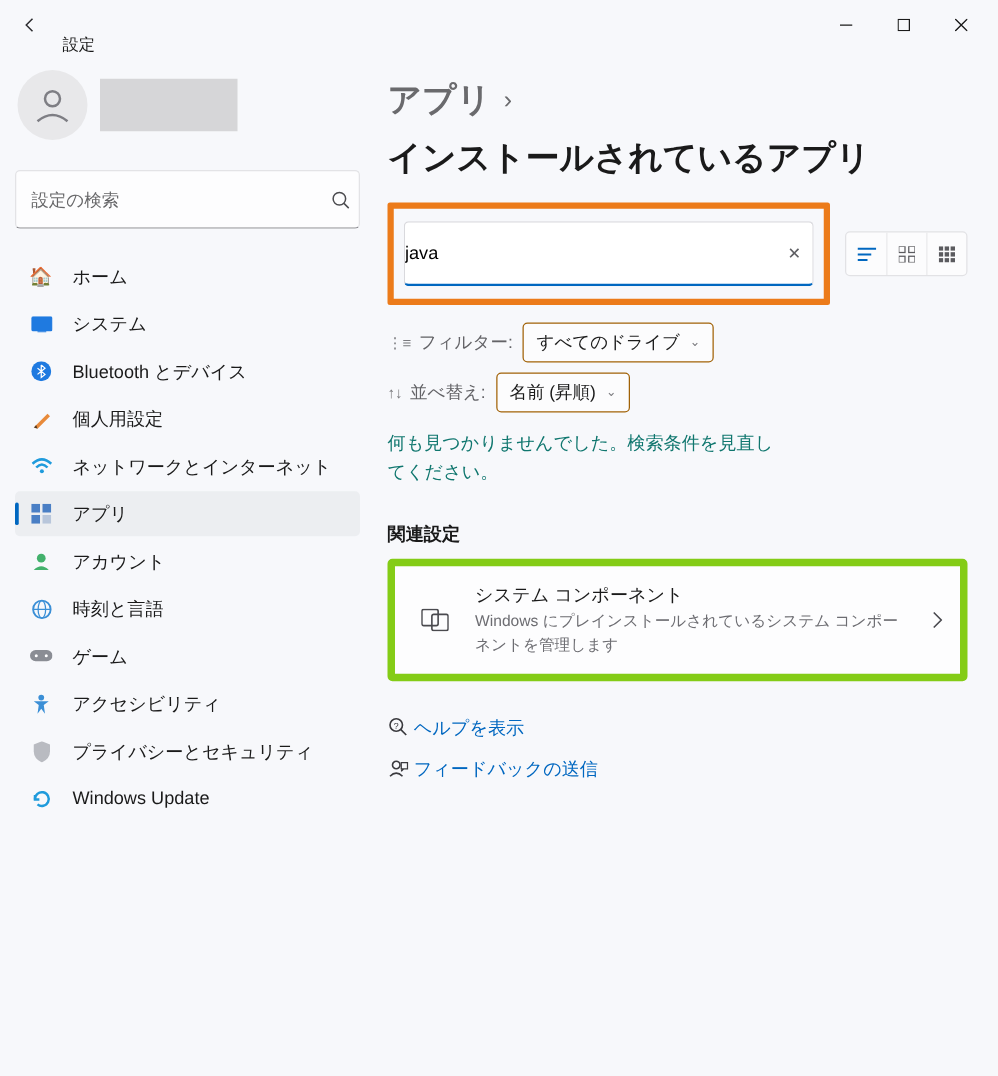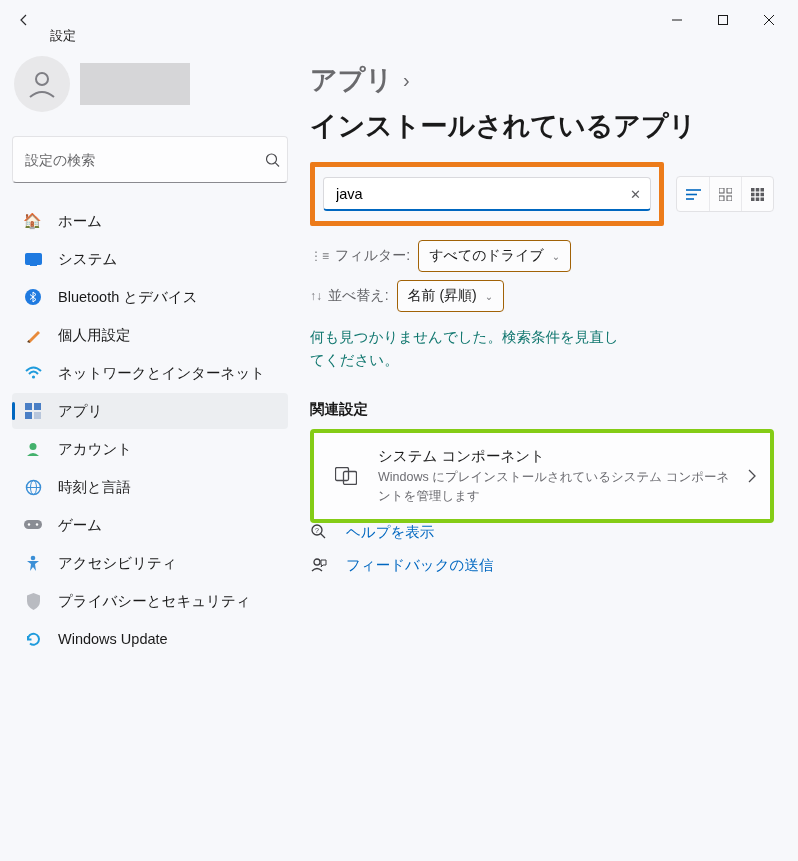--- a/index.html
+++ b/index.html
@@ -32,47 +32,47 @@
 
     .main { flex: 1; padding: 22px 24px 0 10px; min-width: 0;}
 
     .breadcrumb { display: flex; align-items: center; gap: 10px; font-size: 27px; font-weight: 600; margin-bottom: 18px; flex-wrap: wrap;}
     .breadcrumb .parent { color: #6a6a6d; font-weight: 600;}
     .breadcrumb .sep { color: #6a6a6d; font-weight: 400; font-size: 20px;}
     .breadcrumb .current { color: #1a1a1a; }
 
     .search-row { display: flex; align-items: center; gap: 12px; margin-bottom: 14px; }
     .highlight-box { border: 5px solid #ec7b1a; padding: 10px 8px; border-radius: 2px; flex: 1; min-width: 0;}
-    .app-search { width: 100%; height: 34px; border: 1px solid #d9d9dd; border-bottom: 2px solid #0067c0; border-radius: 4px; background: #ffffff; padding: 0 32px 0 12px; font-size: 14.5px; }
+    .app-search { width: 100%; height: 52px; border: 1px solid #d9d9dd; border-bottom: 2px solid #0067c0; border-radius: 4px; background: #ffffff; padding: 0 32px 0 0; font-size: 14.5px; }
     .clear-x { position: absolute; right: 10px; top: 50%; transform: translateY(-50%); color: #5f5f63; font-size: 13px;}
     .rel-wrap{position:relative; width:100%;}
     .view-group { display: flex; border: 1px solid #e2e2e5; border-radius: 4px; background: #fcfcfd; height: 36px;}
     .view-btn { width: 32px; display: flex; align-items: center; justify-content: center; color: #5b5b5f;}
     .view-btn.active { color: #0067c0; }
     .view-btn + .view-btn { border-left: 1px solid #e9e9ec; }
 
     .filters { display: flex; flex-direction: column; gap: 8px; margin-bottom: 14px; font-size: 14px;}
     .filter-row { display: flex; align-items: center; gap: 8px; }
     .filter-label { color: #636367; display: flex; align-items: center; gap: 6px;}
     .filter-label .mini{color:#7a7a7e; font-size:12px;}
     .dropdown { display: inline-flex; align-items: center; gap: 8px; border: 1px solid #a16207; background: #fcfcfd; border-radius: 4px; height: 32px; padding: 0 10px; font-size: 14px;}
     .chev { color: #7a7a7e; font-size: 10px;}
 
     .empty-msg { font-size: 14.5px; color: #0f766e; line-height: 1.6; max-width: 310px; margin-bottom: 28px;}
 
     .section-h { font-size: 14.5px; font-weight: 600; margin-bottom: 10px;}
 
-    .card { border: 4px solid #84cc16; background: #fdfdfe; border-radius: 4px; padding: 14px 14px; display: flex; align-items: center; gap: 16px; }
+    .card { border: 6px solid #84cc16; background: #fdfdfe; border-radius: 4px; padding: 14px 14px; display: flex; align-items: center; gap: 16px; margin-bottom: 28px;}
     .card-icon { width: 24px; height: 20px; display: flex; align-items: center; justify-content: center; color: #4a4a4f; margin-left: 6px; margin-right: 4px;}
     .card-text { flex: 1; }
     .card-title { font-size: 14.5px; margin-bottom: 2px;}
     .card-desc { font-size: 12.5px; color: #6d6d72; line-height: 1.45;}
     .card-arrow { color: #4a4a4f; }
 
-    .link-row { display: flex; align-items: center; gap: 18px; font-size: 14.5px; margin-bottom: 14px;}
+    .link-row { display: flex; align-items: center; gap: 3px; font-size: 14.5px; margin-bottom: 14px;}
     .link-icon { width: 18px; display:flex; justify-content:center; color: #3a3a3e;}
     .link-text { color: #0067c0; }
 
     svg { display: block; }
   </style>
 </head>
 <body>
 
 <div class="titlebar">
   <div class="back-btn">

